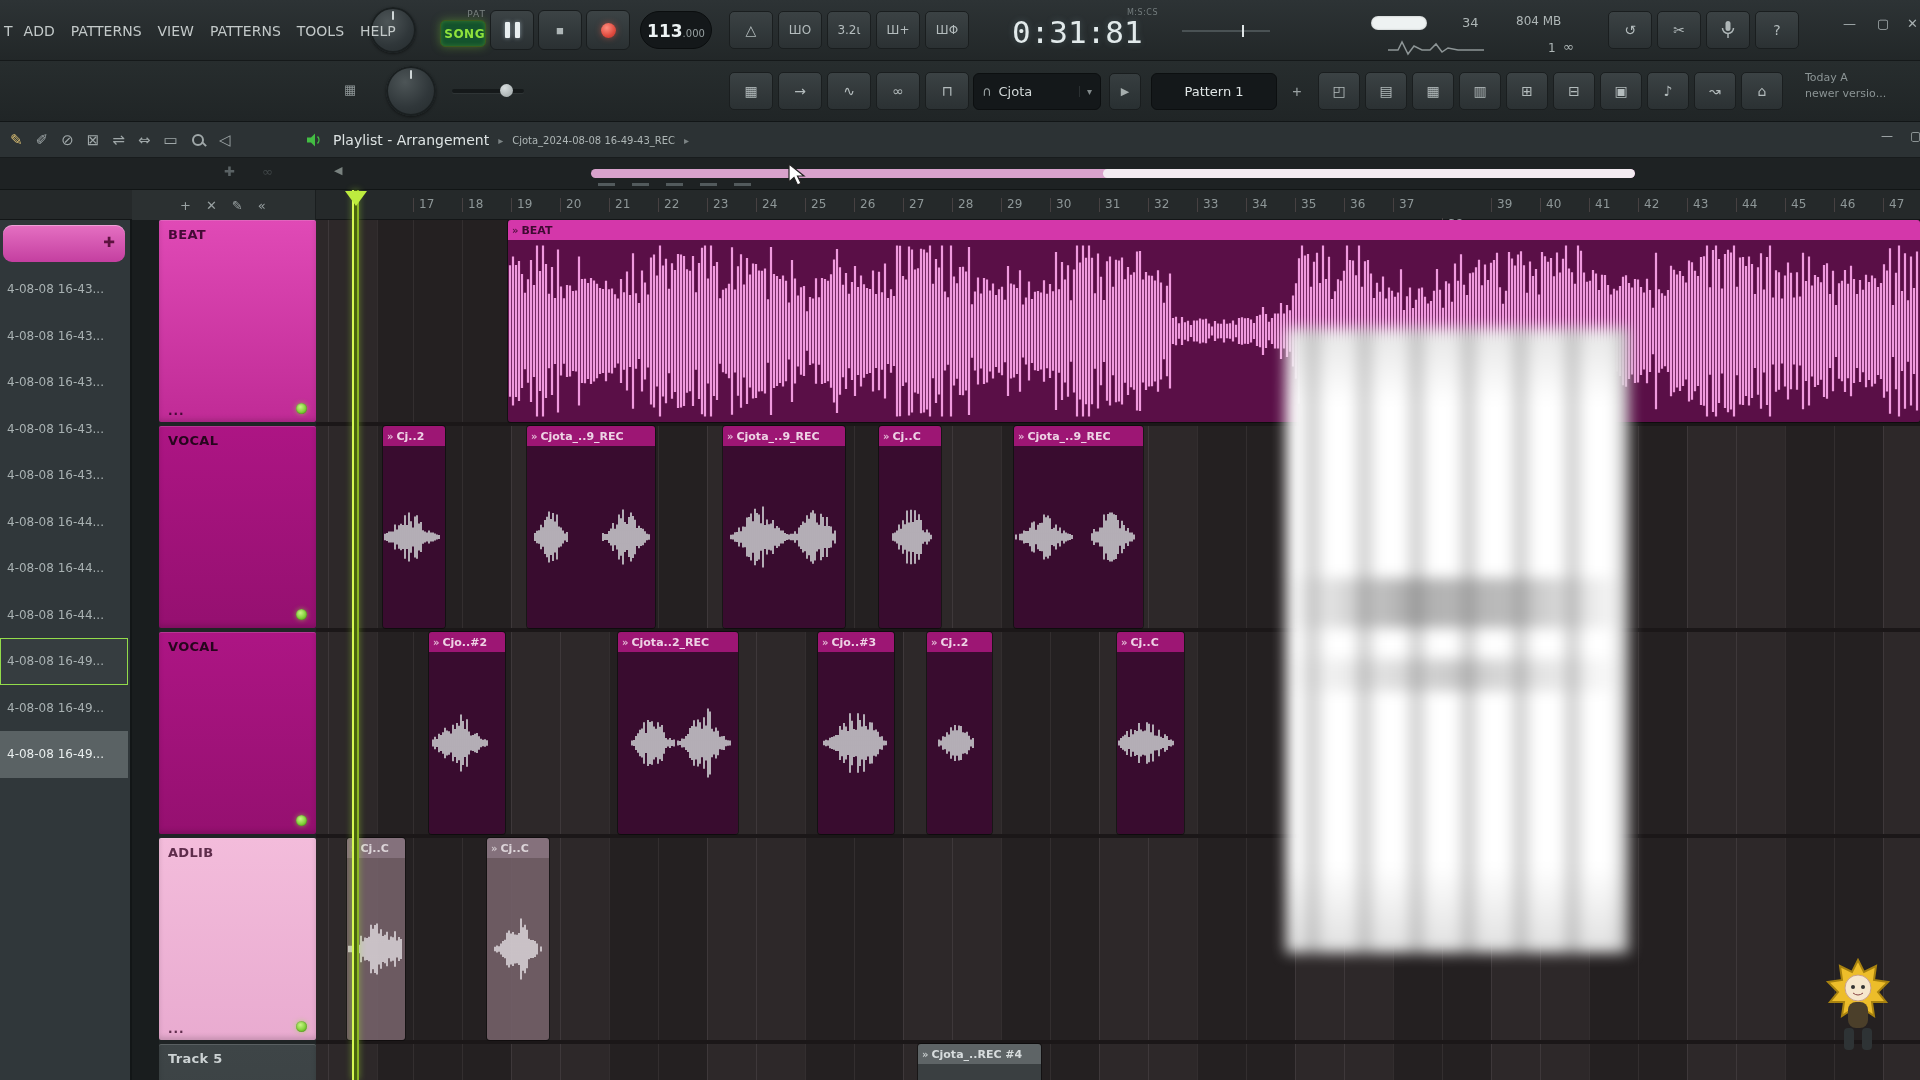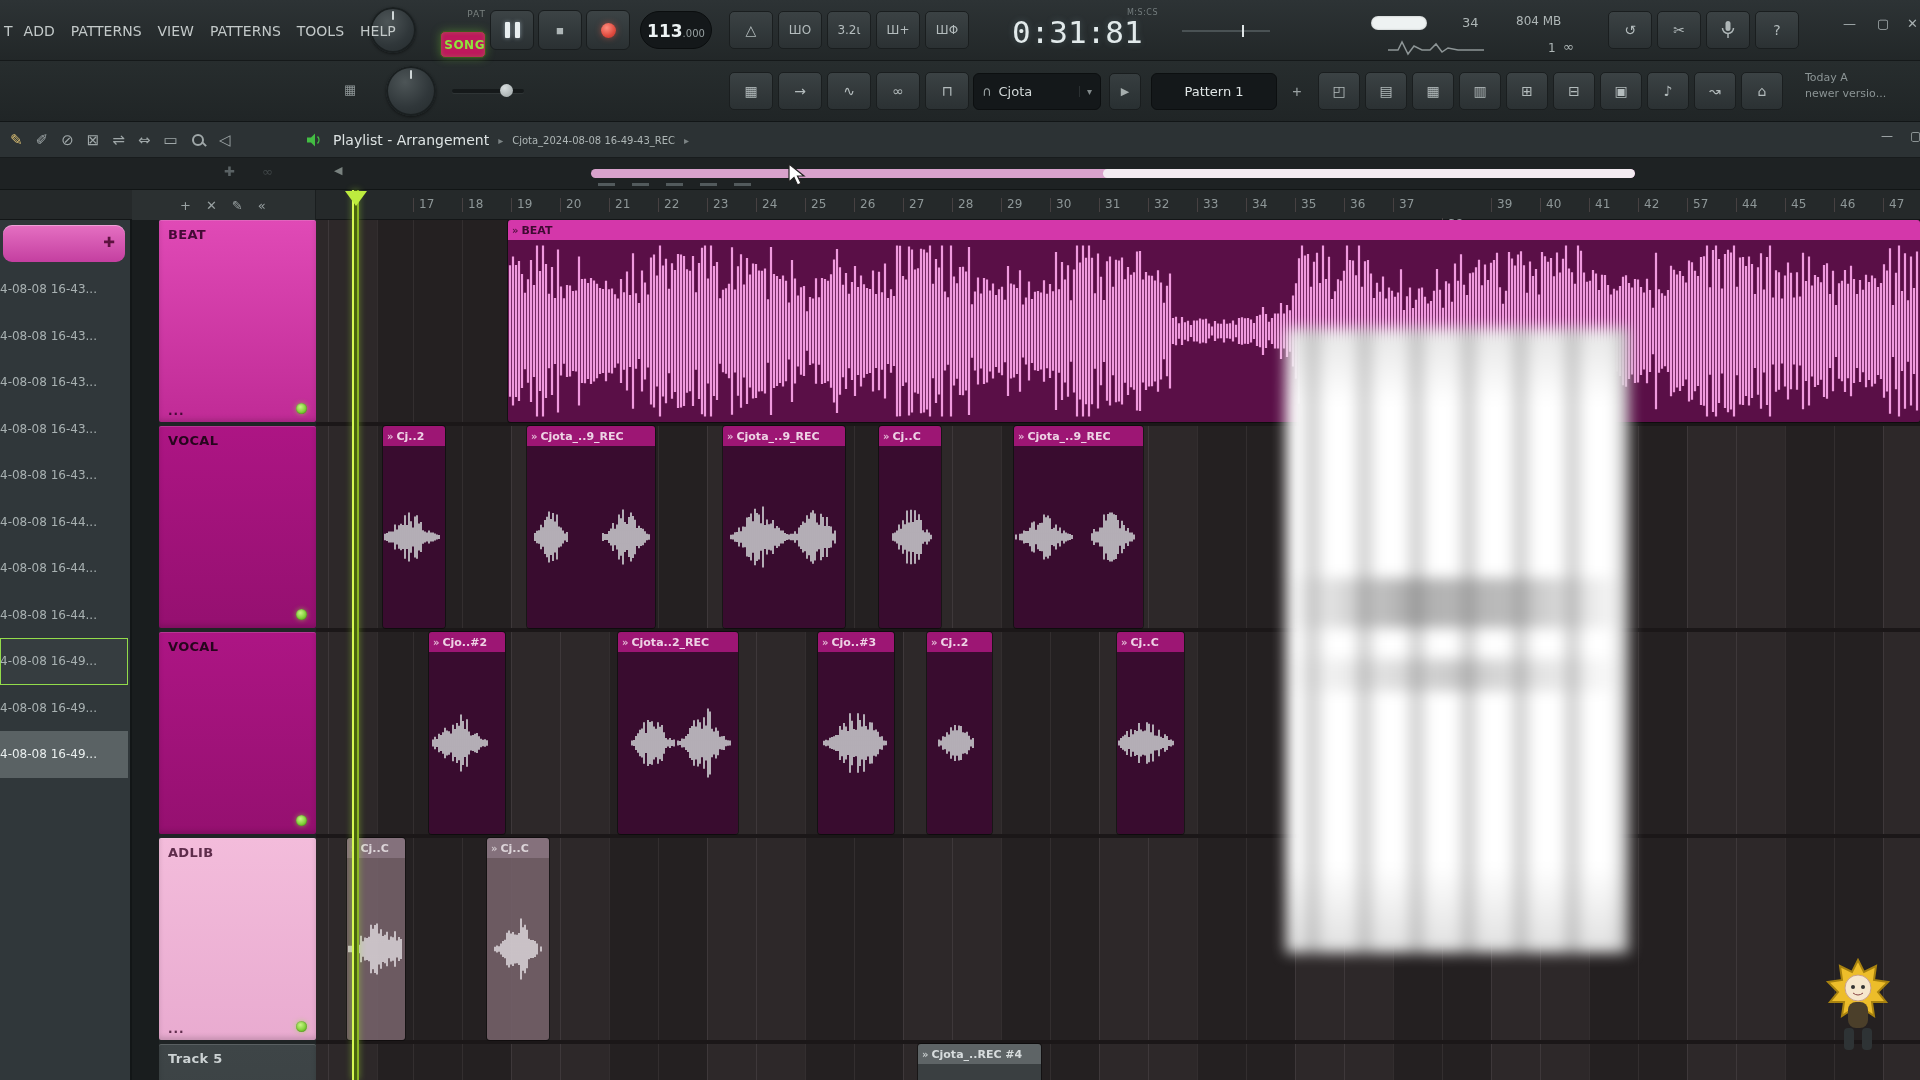--- a/index.html
+++ b/index.html
@@ -21,21 +21,21 @@
   .menu-edge{padding:0 3px 0 1px;font-size:14px;color:#c3c9c9}
 
   .knob{position:absolute;border-radius:50%;background:radial-gradient(circle at 38% 32%,#4d5557,#30373a 55%,#23292b);
         box-shadow:inset 0 0 0 2px #1a1f20,0 1px 3px rgba(0,0,0,.5)}
   .knob::after{content:"";position:absolute;left:50%;top:4px;width:2px;height:9px;margin-left:-1px;background:#cfd6d7;border-radius:1px}
   .k1{left:370px;top:7px;width:46px;height:46px}
   .k2{left:386px;top:66px;width:50px;height:50px}
 
   .mode{position:absolute;left:440px;top:9px;width:46px;text-align:right}
   .pat{font-size:9px;color:#79817f;letter-spacing:1px}
-  .song{margin-top:12px;height:27px;line-height:27px;background:#be185d;border:1px solid #3c5a1c;border-radius:5px;
+  .song{margin-top:1px;height:27px;line-height:27px;background:#14532d;border:1px solid #3c5a1c;border-radius:5px;
         color:#8fe33c;font-size:12px;font-weight:bold;letter-spacing:.5px;
         box-shadow:0 0 10px rgba(130,220,60,.35),inset 0 0 4px rgba(130,220,60,.3)}
 
   .tbtn{position:absolute;top:10px;width:44px;height:40px;background:linear-gradient(#3c4345,#2a3032);
         border:1px solid #191d1e;border-radius:6px;display:flex;align-items:center;justify-content:center;gap:5px}
   .pause{left:490px}
   .pause .bar{width:5px;height:16px;background:#e9eff1;border-radius:1px;box-shadow:0 0 4px rgba(220,240,255,.5)}
   .stopb{left:538px}
   .stop-ico{color:#aeb6b7;font-size:13px;line-height:1}
   .recb{left:586px}
@@ -123,21 +123,21 @@
   .rnum::before{content:"";position:absolute;left:-6px;top:1px;width:1px;height:14px;background:#474142}
   .ph-marker{position:absolute;left:345px;top:191px;width:0;height:0;border-left:11px solid transparent;
              border-right:11px solid transparent;border-top:15px solid #bdec3e;z-index:41}
 
   
   .browser{position:absolute;left:0;top:220px;bottom:0;width:132px;background:#30373a;border-right:2px solid #121617}
   .dragitem{position:absolute;left:3px;top:5px;right:5px;height:37px;border-radius:9px;
             background:linear-gradient(180deg,#e570c2,#c43fa0);box-shadow:inset 0 1px 0 rgba(255,255,255,.35)}
   .dragico{position:absolute;right:10px;top:9px;font-size:14px;color:#5c123f;font-weight:bold}
   #browser-list{position:absolute;left:0;right:2px;top:46px}
-  .bitem{height:46.5px;line-height:46.5px;font-size:12px;color:#a8b1b2;white-space:nowrap;overflow:hidden}
+  .bitem{height:46.5px;line-height:46.5px;padding-left:7px;font-size:12px;color:#a8b1b2;white-space:nowrap;overflow:hidden}
   .bitem.highlighted{box-shadow:inset 0 0 0 1px #93dc4a;background:rgba(255,255,255,.03)}
   .bitem.selected{background:#5a6264;color:#e9eeee}
 
   .gapcol{position:absolute;left:132px;top:220px;bottom:0;width:27px;background:#191d1e}
   .headers{position:absolute;left:159px;top:220px;bottom:0;width:157px;background:#1f2425}
   .tpanel{position:absolute;left:0;width:157px;height:202px;border-radius:2px;
           box-shadow:inset 0 1px 0 rgba(255,255,255,.15),inset 0 -3px 5px rgba(0,0,0,.15)}
   .tname{padding:7px 9px;font-size:13px;font-weight:bold;letter-spacing:.3px}
   .tdots{position:absolute;left:9px;bottom:4px;font-size:12px;font-weight:bold;letter-spacing:1px}
   .led{position:absolute;right:9px;bottom:8px;width:11px;height:11px;border-radius:50%;
@@ -377,21 +377,21 @@
       <span class="rnum" style="left: 887px;">33</span>
       <span class="rnum" style="left: 936px;">34</span>
       <span class="rnum" style="left: 985px;">35</span>
       <span class="rnum" style="left: 1034px;">36</span>
       <span class="rnum" style="left: 1083px;">37</span>
       <span class="rnum" style="left: 1132px; margin-top: 20px;">38</span>
       <span class="rnum" style="left: 1181px;">39</span>
       <span class="rnum" style="left: 1230px;">40</span>
       <span class="rnum" style="left: 1279px;">41</span>
       <span class="rnum" style="left: 1328px;">42</span>
-      <span class="rnum" style="left: 1377px;">57</span>
+      <span class="rnum" style="left: 1377px;">43</span>
       <span class="rnum" style="left: 1426px;">44</span>
       <span class="rnum" style="left: 1475px;">45</span>
       <span class="rnum" style="left: 1524px;">46</span>
       <span class="rnum" style="left: 1573px;">47</span>
     </div>
   <div class="ph-marker"></div>
 
   <div class="browser">
     <div class="dragitem">
         <span class="dragico">✚</span>

